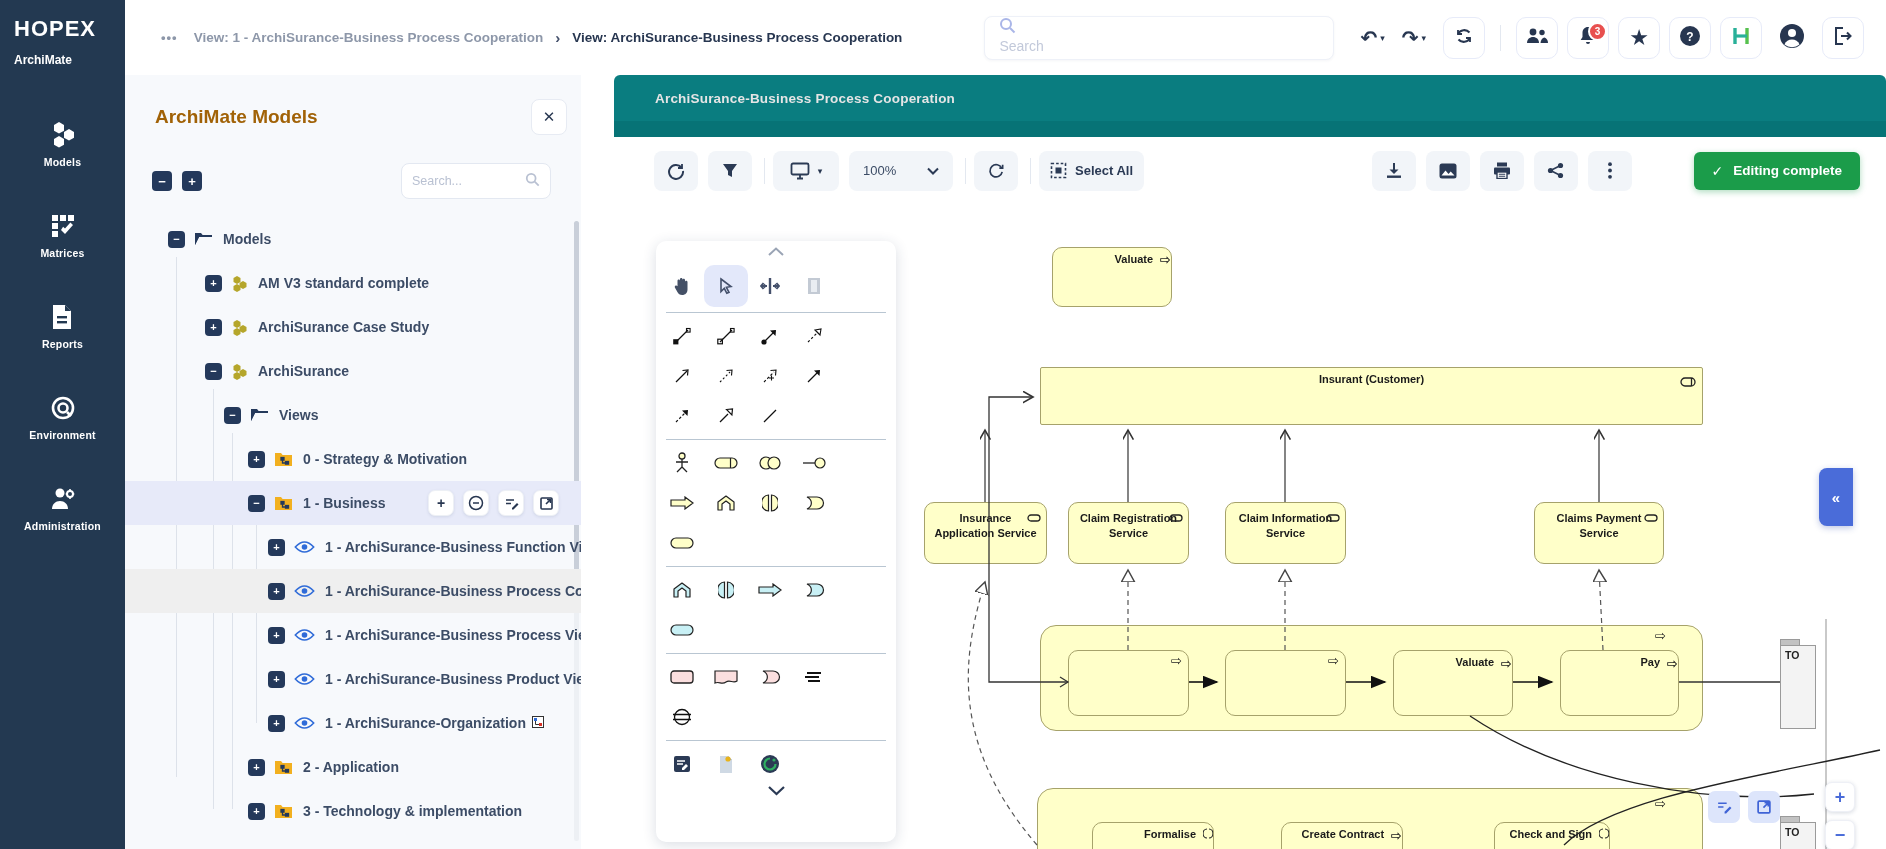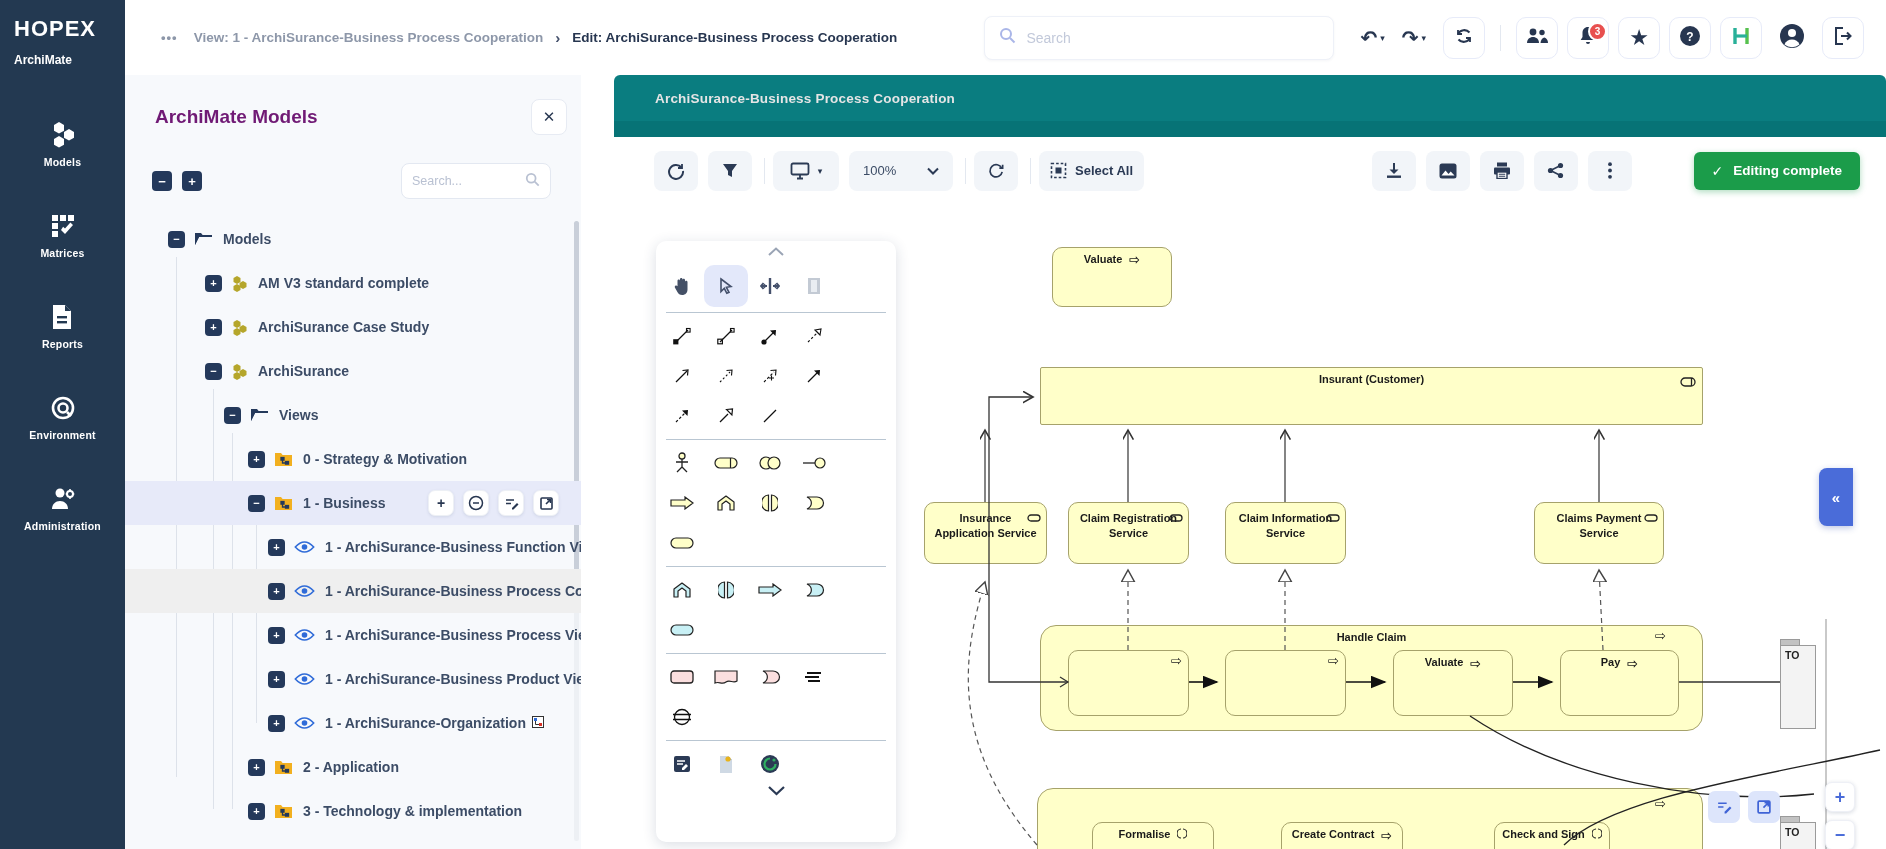--- a/index.html
+++ b/index.html
@@ -19,38 +19,38 @@
   .nav-item svg { display:block; }
 
   
   .topbar { position:absolute; left:125px; top:0; width:1761px; height:75px; background:#fff;
     display:flex; align-items:center; padding:0 22px 0 36px; }
   .bc-dots { color:#8d97a9; font-size:13px; letter-spacing:1px; font-weight:700; margin-right:16px; cursor:pointer; }
   .bc-view { color:#8d97a9; font-size:13.5px; font-weight:600; }
   .bc-sep { color:#44506b; font-size:15px; margin:0 12px; font-weight:700; }
   .bc-edit { color:#273650; font-size:13.5px; font-weight:700; }
   .search-global { margin-left:auto; margin-right:26px; width:350px; height:44px; border:1px solid #eef1f8;
-    background:#fff; border-radius:8px; display:flex; align-items:center; padding:0 14px; box-shadow:0 1px 3px rgba(30,50,90,.05); }
+    background:#fff; border-radius:8px; display:flex; padding:0 14px; box-shadow:0 1px 3px rgba(30,50,90,.05);flex-direction:column; }
   .search-global input { border:none; outline:none; font-size:14px; color:#5a6residual; color:#5a6680; width:100%; background:transparent; }
   .search-global input::placeholder { color:#c2c9da; }
   .top-icons { display:flex; align-items:center; gap:9px; }
   .ibtn { width:42px; height:42px; border:1px solid #e7ebf9; border-radius:10px; background:#fff;
     display:flex; align-items:center; justify-content:center; cursor:pointer; position:relative; }
   .ibtn.noframe { border:none; }
   .uglyph { font-size:20px; color:#273650; font-weight:700; line-height:1; }
   .caret { font-size:9px; color:#273650; margin-left:3px; cursor:pointer; }
   .undo-grp { display:flex; align-items:center; margin-right:8px; cursor:pointer; }
   .vdiv { width:1px; height:26px; background:#e3e8f0; margin:0 6px; }
   .bell-badge { position:absolute; top:4px; right:1px; background:#e8504f; color:#fff; min-width:19px; height:19px;
     border-radius:10px; font-size:10px; font-weight:700; display:flex; align-items:center; justify-content:center; border:2px solid #fff; }
 
   
   .tree-panel { position:absolute; left:125px; top:75px; width:456px; height:774px; background:#f7f9fc; z-index:10; }
   .tp-head { display:flex; align-items:center; padding:24px 14px 0 30px; }
-  .tp-title { font-size:19px; font-weight:700; color:#701a75; }
+  .tp-title { font-size:19px; font-weight:700; color:#a16207; }
   .tp-close { margin-left:auto; width:36px; height:36px; border:1px solid #e7ebf3; border-radius:8px; background:#fff;
     display:flex; align-items:center; justify-content:center; font-size:15px; color:#273650; cursor:pointer; }
   .tp-controls { display:flex; align-items:center; margin:28px 0 0 27px; }
   .sqbtn { width:20px; height:20px; background:#24395b; color:#fff; border-radius:4px; font-size:13px; font-weight:700;
     display:flex; align-items:center; justify-content:center; cursor:pointer; margin-right:10px; }
   .tree-search { margin-left:auto; margin-right:30px; width:150px; height:36px; background:#fff; border:1px solid #e3e8f1;
     border-radius:8px; display:flex; align-items:center; padding:0 10px; }
   .tree-search input { border:none; outline:none; width:100%; font-size:12.5px; color:#5a6680; background:transparent; }
   .tree-search input::placeholder { color:#b9c1d2; }
   .tree-rows { position:relative; margin-top:18px; }
@@ -89,21 +89,21 @@
   .btn-done .ck { font-size:14px; font-weight:700; margin-right:10px; }
   .btn-done .lbl { font-size:13.5px; font-weight:700; }
 
   .canvas { position:relative; width:1272px; height:645px; background:#fff; overflow:hidden; }
   .wires { position:absolute; left:0; top:0; z-index:3; pointer-events:none; }
 
   .shape { position:absolute; background:#ffffc9; border:1px solid #a6a26b; z-index:1; color:#1a1a1a; }
   .proc { border-radius:10px; }
   .shape .ptitle { position:absolute; top:5px; left:0; right:0; text-align:center; font-size:11px; font-weight:700; }
   .picon { position:absolute; top:3px; right:6px; font-size:13px; line-height:1; color:#222; }
-  .inline-title { position:absolute; top:5px; left:0; right:0; display:flex; justify-content:center; gap:7px;
+  .inline-title { position:absolute; top:5px; left:0; right:0; display:flex; justify-content:flex-end; gap:7px;
     font-size:11px; font-weight:700; }
   .svc-text { position:absolute; top:8px; left:4px; right:4px; text-align:center; font-size:11px; font-weight:700; line-height:1.35; }
   .corner-ico { position:absolute; top:5px; right:5px; }
 
   .tobox { position:absolute; width:36px; background:#f3f3f3; border:1px solid #9a9a9a; z-index:4; }
   .tobox .tocap { position:absolute; top:-7px; left:-1px; width:20px; height:7px; background:#c2c2c2; border:1px solid #9a9a9a; }
   .tobox .tolbl { position:absolute; top:3px; left:4px; font-size:10.5px; font-weight:700; color:#222; }
 
   .cc-actions { position:absolute; left:1094px; top:587px; display:flex; gap:8px; z-index:6; }
   .bluebtn { width:32px; height:32px; background:#dde5fb; border-radius:7px; display:flex; align-items:center;
@@ -200,21 +200,21 @@
         </span>
         <span class="nlabel">Administration</span>
       </div>
     </nav>
   </aside>
 
   <header class="topbar">
     <span class="bc-dots">•••</span>
     <span class="bc-view">View: 1 - ArchiSurance-Business Process Cooperation</span>
     <span class="bc-sep">›</span>
-    <span class="bc-edit">Edit: ArchiSurance-Business Process Cooperation</span>
+    <span class="bc-edit">View: ArchiSurance-Business Process Cooperation</span>
 
     <div class="search-global">
       <span style="margin-right:10px;">
         <svg width="17" height="17" viewBox="0 0 17 17" fill="none" stroke="#aab6e8" stroke-width="2">
             <circle cx="7" cy="7" r="5"></circle>
             <path d="M11 11l4.5 4.5"></path>
           </svg>
       </span>
       <input type="text" placeholder="Search" style="">
     </div>
@@ -679,21 +679,20 @@
             </svg></span>
       </div>
       <div class="shape proc" style="left:611px;top:298px;width:121px;height:62px;">
         <div class="svc-text">Claim Information Service</div>
         <span class="corner-ico"><svg width="14" height="8" viewBox="0 0 14 8" fill="none" stroke="#222" stroke-width="1.3">
               <rect x="1" y="1" width="12" height="6" rx="3"></rect>
             </svg></span>
       </div>
 
       <div class="shape proc" style="left:426px;top:421px;width:663px;height:106px;border-radius:16px;">
-        <div class="ptitle">Handle Claim</div>
         <span class="picon" style="right:36px;">⇨</span>
       </div>
       <div class="shape proc" style="left:454px;top:446px;width:121px;height:66px;">
         <span class="picon">⇨</span>
       </div>
       <div class="shape proc" style="left:611px;top:446px;width:121px;height:66px;">
         <span class="picon">⇨</span>
       </div>
       <div class="shape proc" style="left:779px;top:446px;width:120px;height:66px;">
         <div class="inline-title">

